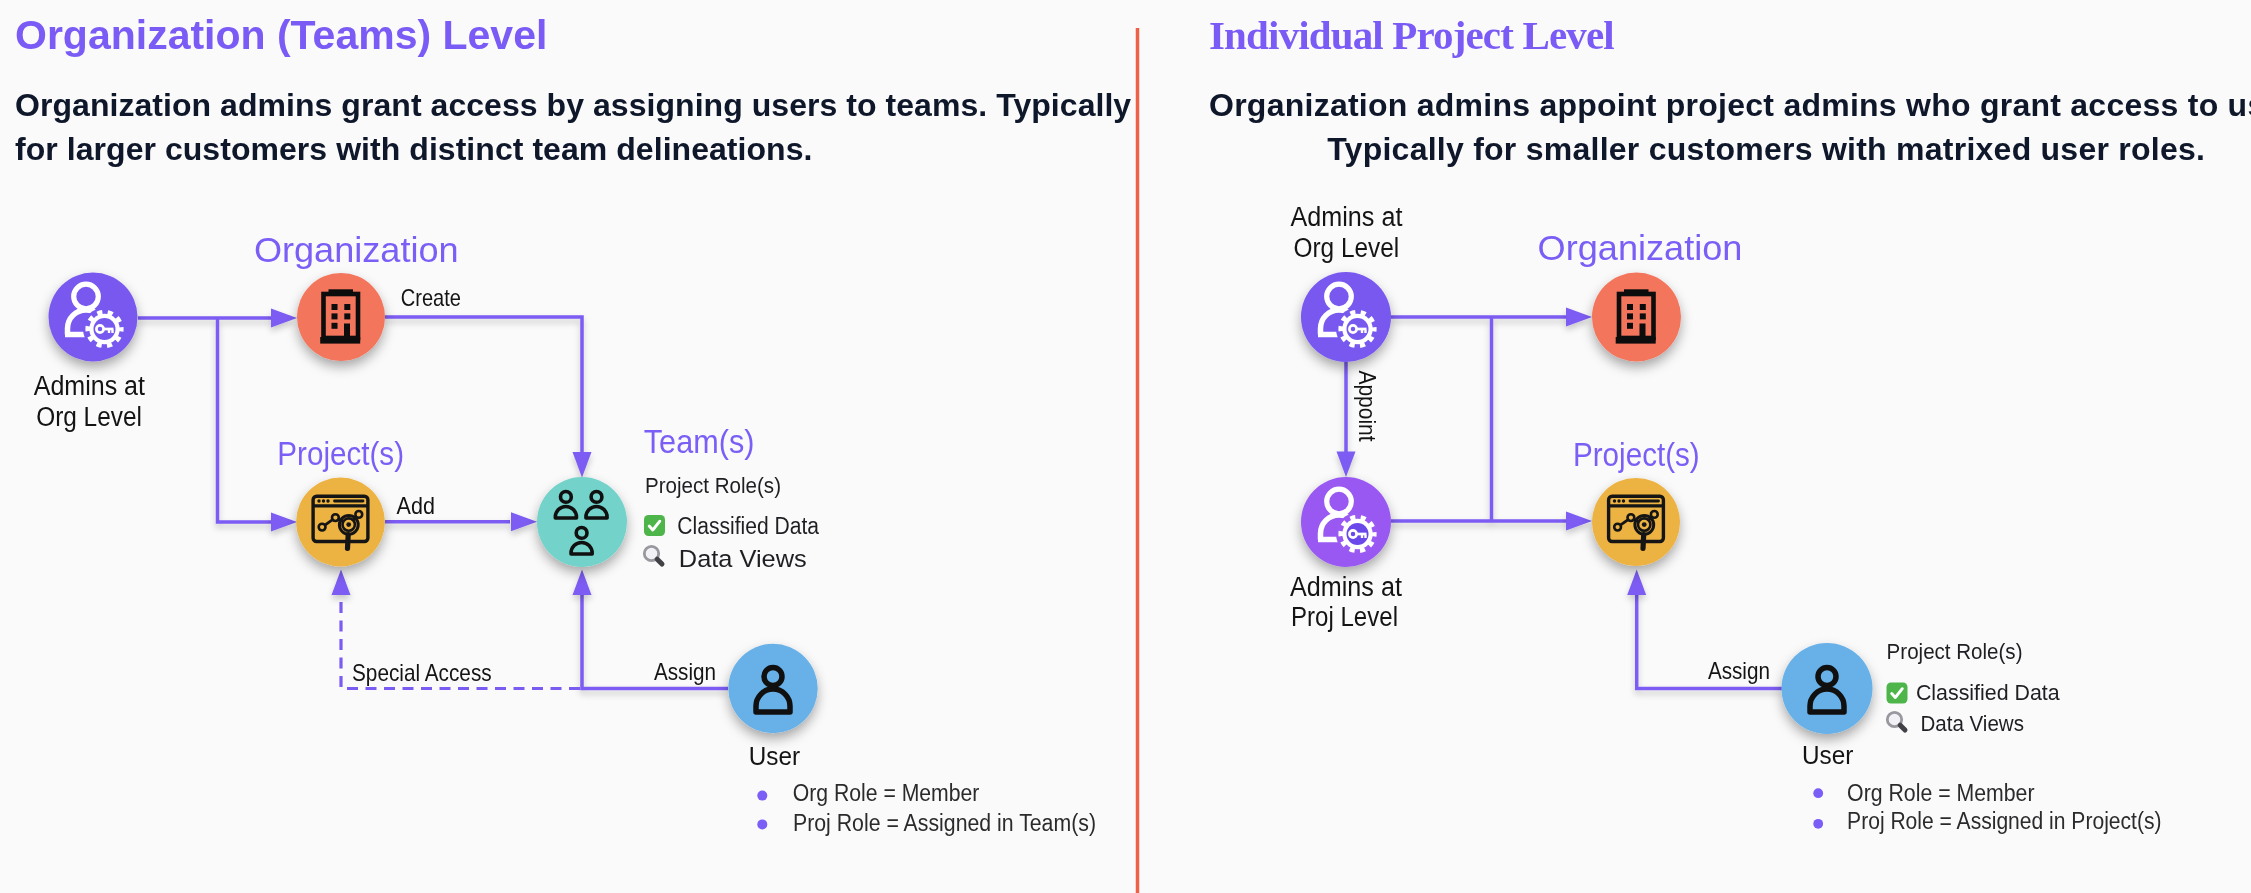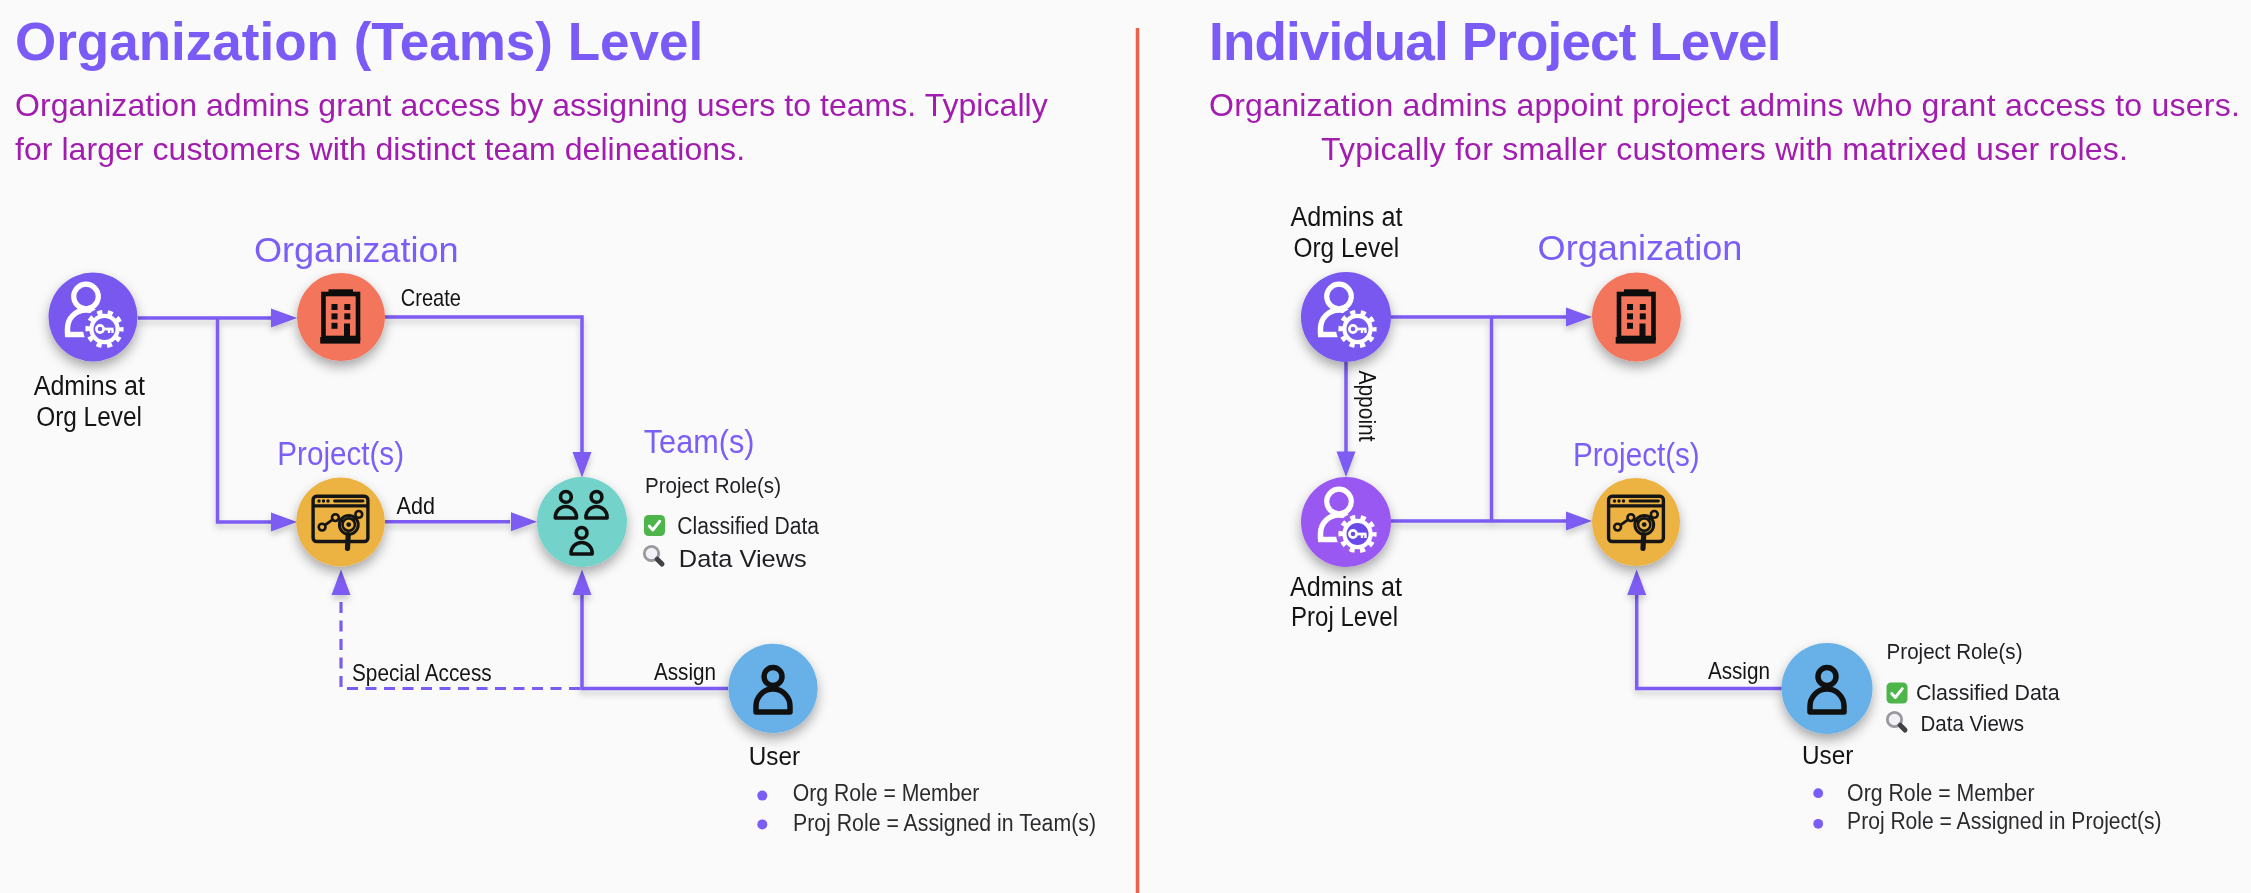--- a/index.html
+++ b/index.html
@@ -1,25 +1,25 @@
 <!DOCTYPE html>
 <html><head>
 <meta charset="utf-8">
 <style>
   html,body{margin:0;padding:0;}
   body{width:2251px;height:893px;background:#fafafb;font-family:"Liberation Sans",sans-serif;overflow:hidden;position:relative;}
-  .title{position:absolute;font-weight:bold;font-size:53px;color:#7a5bf5;white-space:nowrap;line-height:1;}
-  .para{position:absolute;font-size:32px;color:#a21caf;line-height:44px;letter-spacing:0.2px;white-space:nowrap;}
+  .title{position:absolute;font-weight:bold;font-size:41px;color:#7a5bf5;white-space:nowrap;line-height:1;}
+  .para{position:absolute;font-size:32px;color:#0f172a;line-height:44px;letter-spacing:0.2px;white-space:nowrap;font-weight:bold;}
   #svgroot{position:absolute;left:0;top:0;}
 </style>
 </head>
 <body>
 <div class="title" style="left:15px;top:15px;">Organization (Teams) Level</div>
 <div class="para" style="left:15px;top:83px;letter-spacing:0.05px;">Organization admins grant access by assigning users to teams. Typically<br>for larger customers with distinct team delineations.</div>
-<div class="title" style="left:1209px;top:15px;letter-spacing:-0.85px;">Individual Project Level</div>
+<div class="title" style="left:1209px;top:15px;letter-spacing:-0.85px;font-family:Liberation Serif, serif;">Individual Project Level</div>
 <div class="para" style="left:1209px;top:83px;letter-spacing:0.25px;text-align:center;">Organization admins appoint project admins who grant access to users.<br>Typically for smaller customers with matrixed user roles.</div>
 
 <svg id="svgroot" width="2251" height="893" viewBox="0 0 2251 893">
 <defs>
   <filter id="cs" x="-40%" y="-40%" width="180%" height="180%">
     <feDropShadow dx="0" dy="6" stdDeviation="6" flood-color="#000" flood-opacity="0.33"></feDropShadow>
   </filter>
   <filter id="ls" x="-40%" y="-40%" width="180%" height="180%">
     <feDropShadow dx="0" dy="4" stdDeviation="3" flood-color="#000" flood-opacity="0.20"></feDropShadow>
   </filter>

